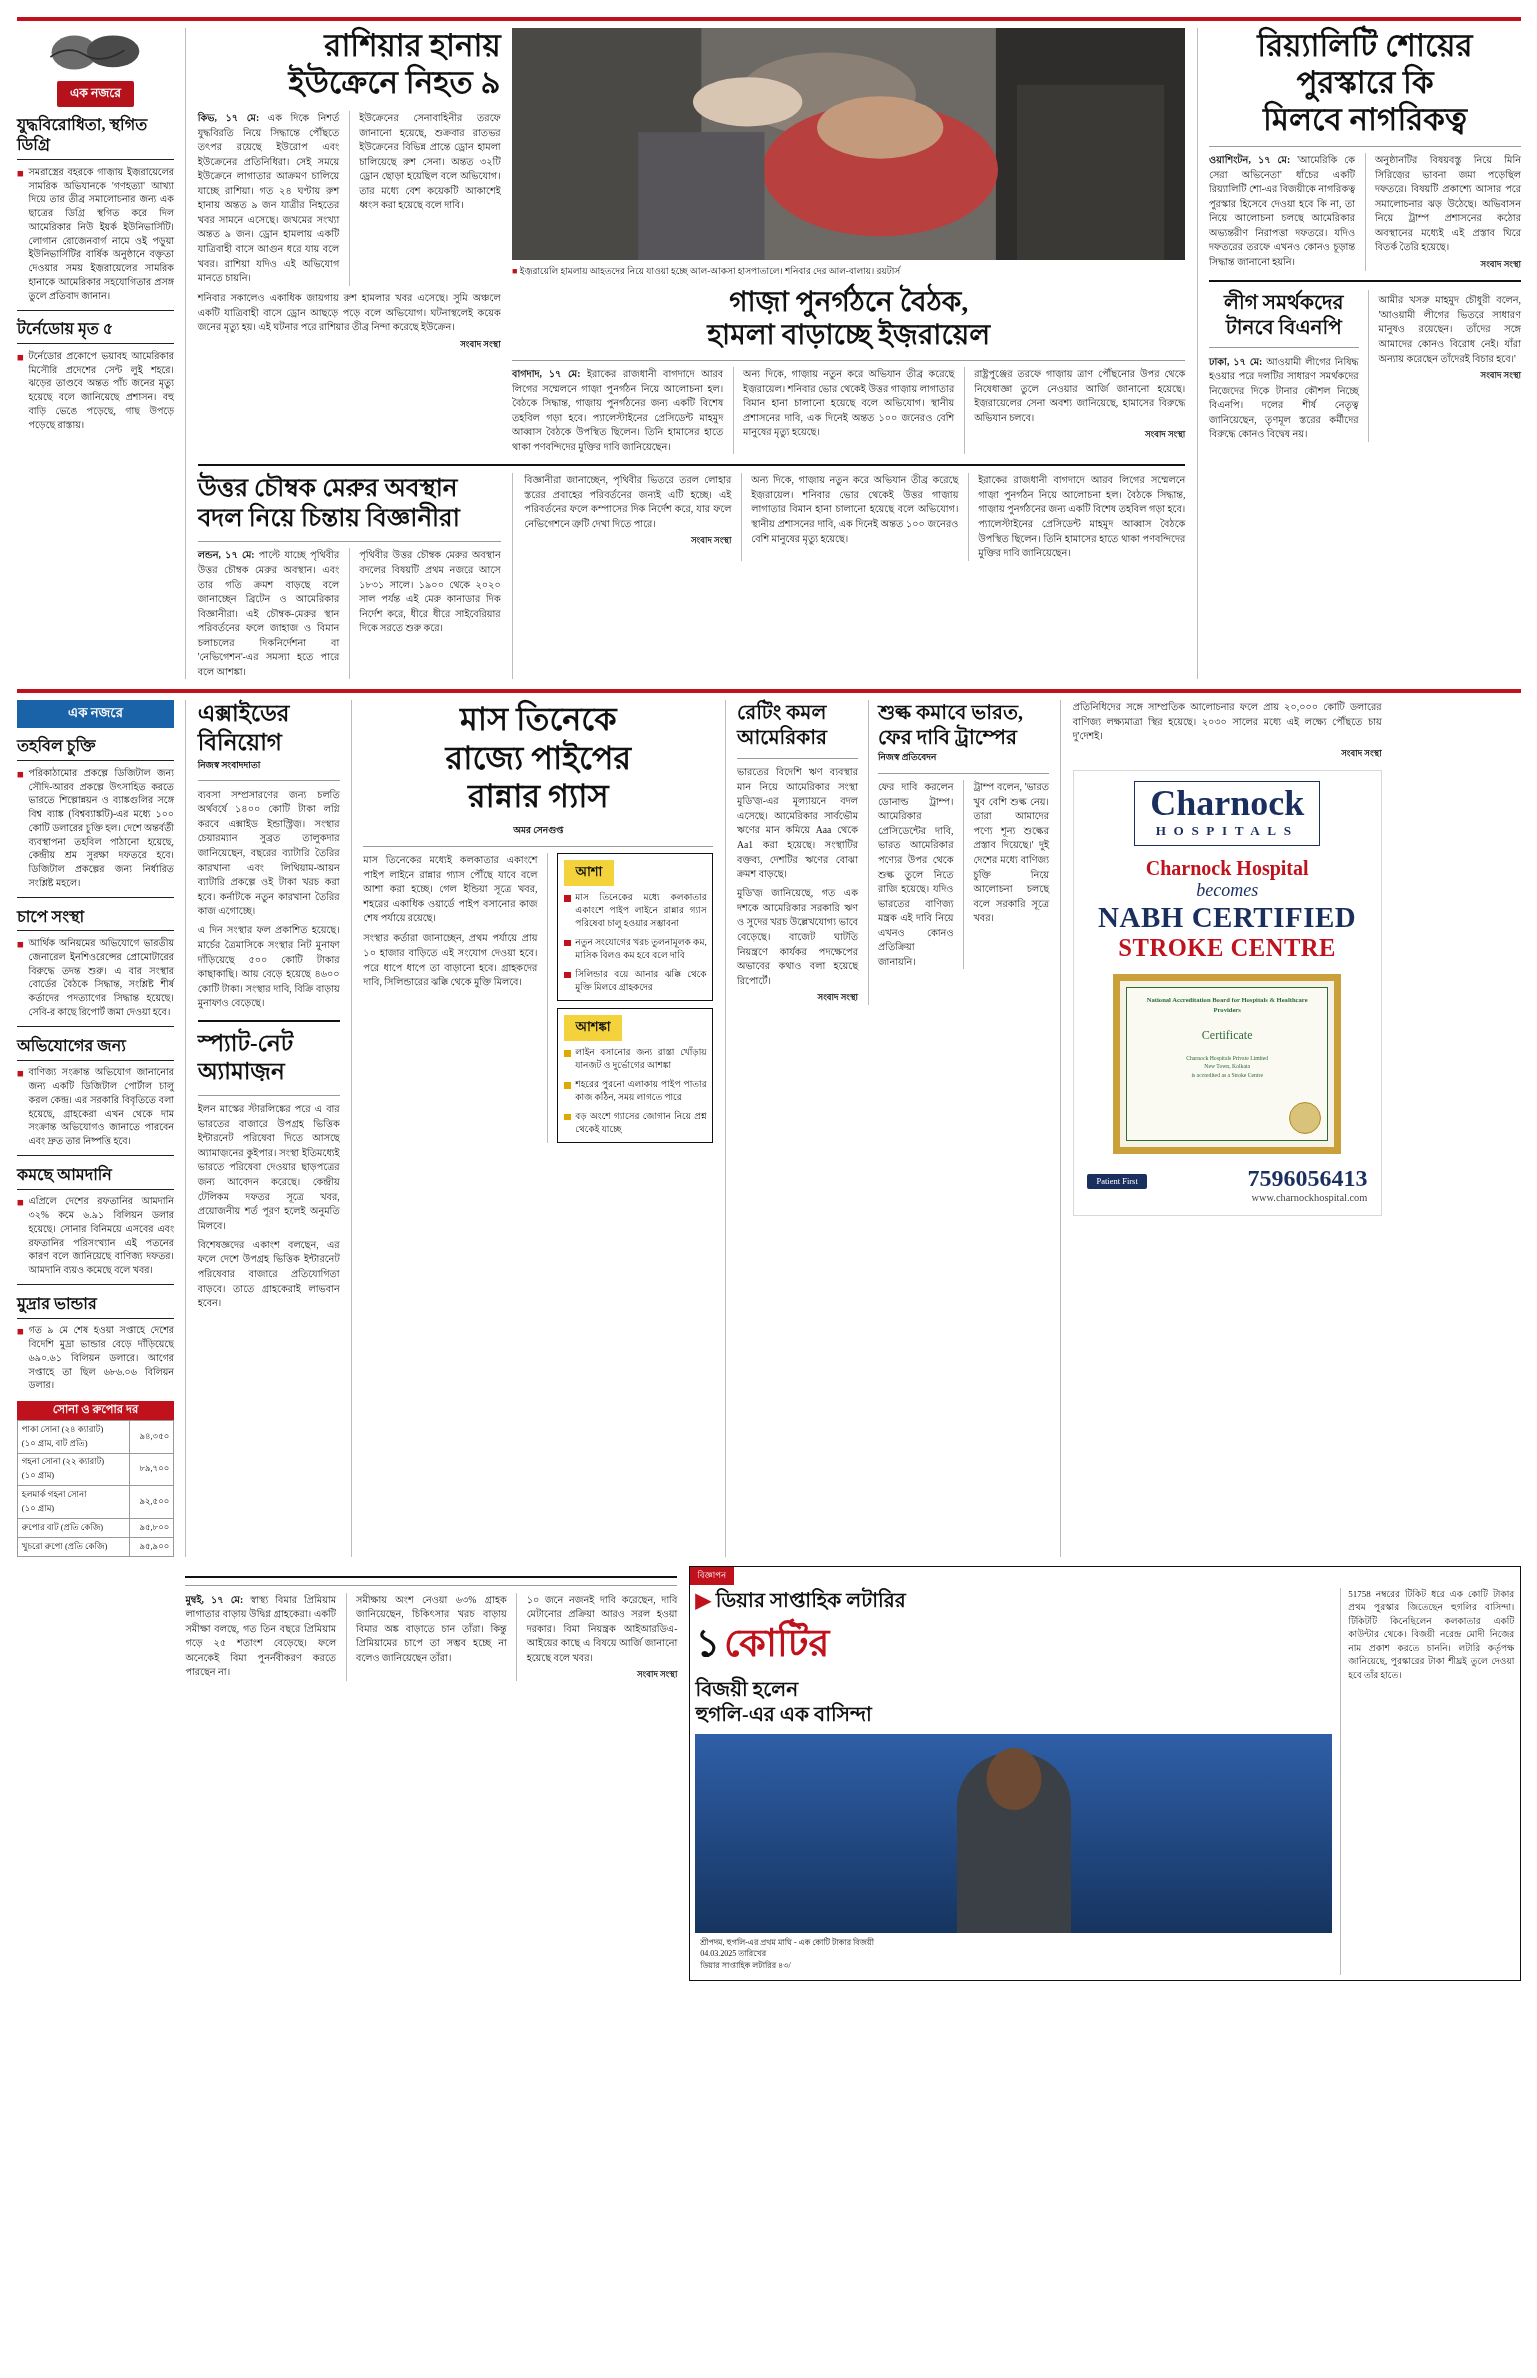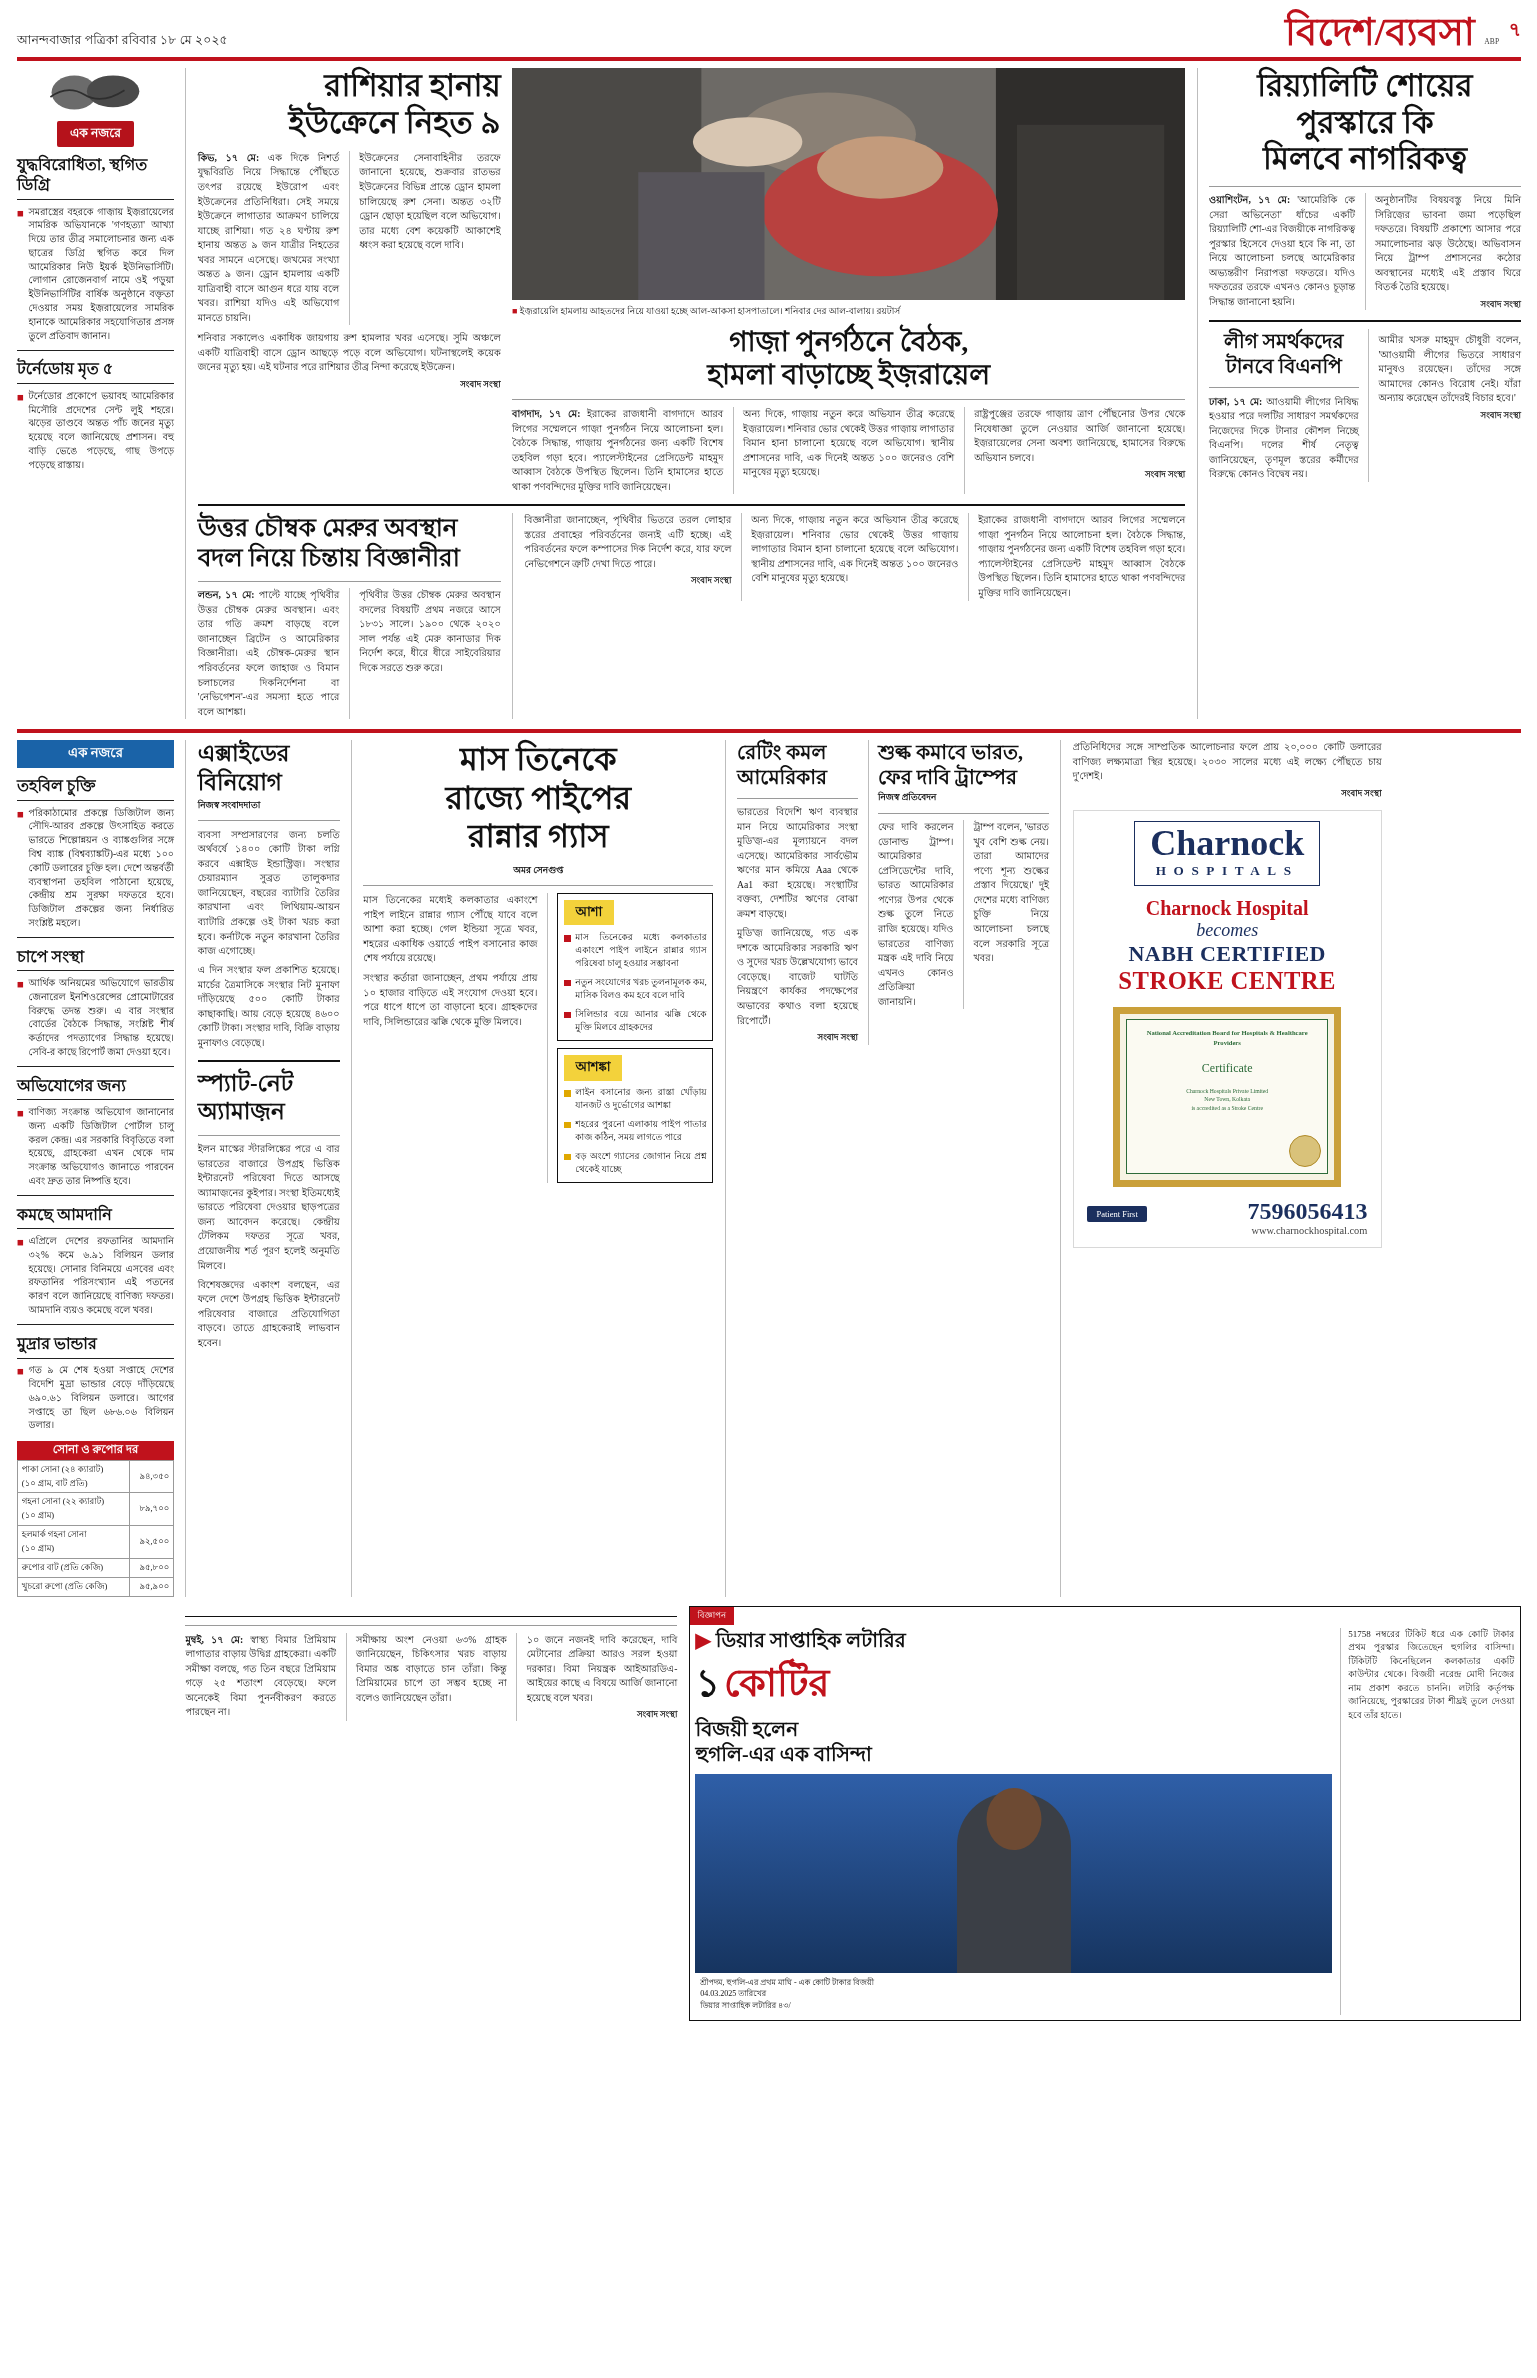--- a/index.html
+++ b/index.html
@@ -69,21 +69,21 @@
   table.rates td { border:0.9px solid #999; padding:1.9px 3.8px; }
   table.rates td.r { text-align:right; width:44px; }
 
   
   .ad-charnock { border:0.9px solid #d8d8d8; background:#fff; text-align:center; padding:9.5px 7.6px 11.4px; }
   .charnock-logo { border:1.9px solid #1b2f5e; display:inline-block; padding:3.8px 15px 5.7px; }
   .charnock-word { font-size:36px; font-weight:bold; color:#1b2f5e; font-family:"Liberation Serif", serif; line-height:1; }
   .charnock-sub { font-size:13.2px; letter-spacing:7.6px; color:#1b2f5e; font-weight:bold; margin-top:1.9px; }
   .ad-l1 { font-size:20px; font-weight:bold; color:#c0121c; margin-top:11.4px; }
   .ad-l2 { font-size:18px; font-style:italic; color:#1b2f5e; }
-  .ad-l3 { font-size:22px; font-weight:bold; color:#1b2f5e; letter-spacing:0.5px; }
+  .ad-l3 { font-size:29px; font-weight:bold; color:#1b2f5e; letter-spacing:0.5px; }
   .ad-l4 { font-size:24.6px; font-weight:bold; color:#c0121c; letter-spacing:0.5px; }
   .cert { margin:11.4px auto 5.7px; width:78%; height:180px; border:7.6px solid #caa03a; background:#f6f3e4; position:relative; }
   .cert-inner { position:absolute; inset:5.7px; border:1.9px solid #2d6b3a; background:#fbfaf2; font-size:5.7px; color:#2d6b3a; padding:7.6px; text-align:center; line-height:1.5; }
   .cert-seal { width:32px;height:32px;border-radius:50%;background:#d9c27a;border:1.9px solid #b08b2a;position:absolute;right:13.2px;bottom:13.2px; }
   .ad-phone { font-size:24px; font-weight:bold; color:#1b2f5e; margin-top:5.7px; }
   .ad-site { font-size:10.4px; color:#444; }
   .patient-first { display:inline-block; background:#1b2f5e; color:#fff; font-size:8.5px; padding:2.8px 9.5px; border-radius:1.9px; }
 
   .ad-lottery { border:0.9px solid #111; background:#fff; position:relative; overflow:hidden; }
   .ad-flag { position:absolute; left:0; top:0; background:#c0121c; color:#fff; font-size:8.5px; padding:1.9px 7.6px; }
@@ -104,28 +104,20 @@
   .asha-title { background:#f3d23b; display:inline-block; font-size:13.2px; font-weight:bold; padding:1.9px 11.4px; }
   .asha-li { display:flex; gap:4.7px; font-size:9px; line-height:1.45; margin-top:5.7px; text-align:justify; }
   .sq-red { width:6.6px;height:6.6px;background:#c0121c;margin-top:3.8px;flex:0 0 6.6px; }
   .sq-yel { width:6.6px;height:6.6px;background:#e0a800;margin-top:3.8px;flex:0 0 6.6px; }
 </style>
 </head>
 <body>
 
 <div class="page">
 
-  <div class="masthead">
-    <div class="masthead-left">আনন্দবাজার পত্রিকা রবিবার ১৮ মে ২০২৫</div>
-    <div class="masthead-right">
-      <div class="section-title">বিদেশ/ব্যবসা</div>
-      <div class="section-sub">ABP</div>
-      <div class="page-no">৭</div>
-    </div>
-  </div>
   <div class="rule-red"></div>
 
   <div class="top-area">
 
     <div class="left-rail">
       <div class="glance">
         <svg class="globe" viewBox="0 0 200 80">
           <ellipse cx="62" cy="40" rx="40" ry="30" fill="#6b6b6b"></ellipse>
           <ellipse cx="130" cy="38" rx="46" ry="28" fill="#4a4a4a"></ellipse>
           <path d="M20 48 q30 -22 60 -4 t70 -8" stroke="#2e2e2e" fill="none" stroke-width="3"></path>

